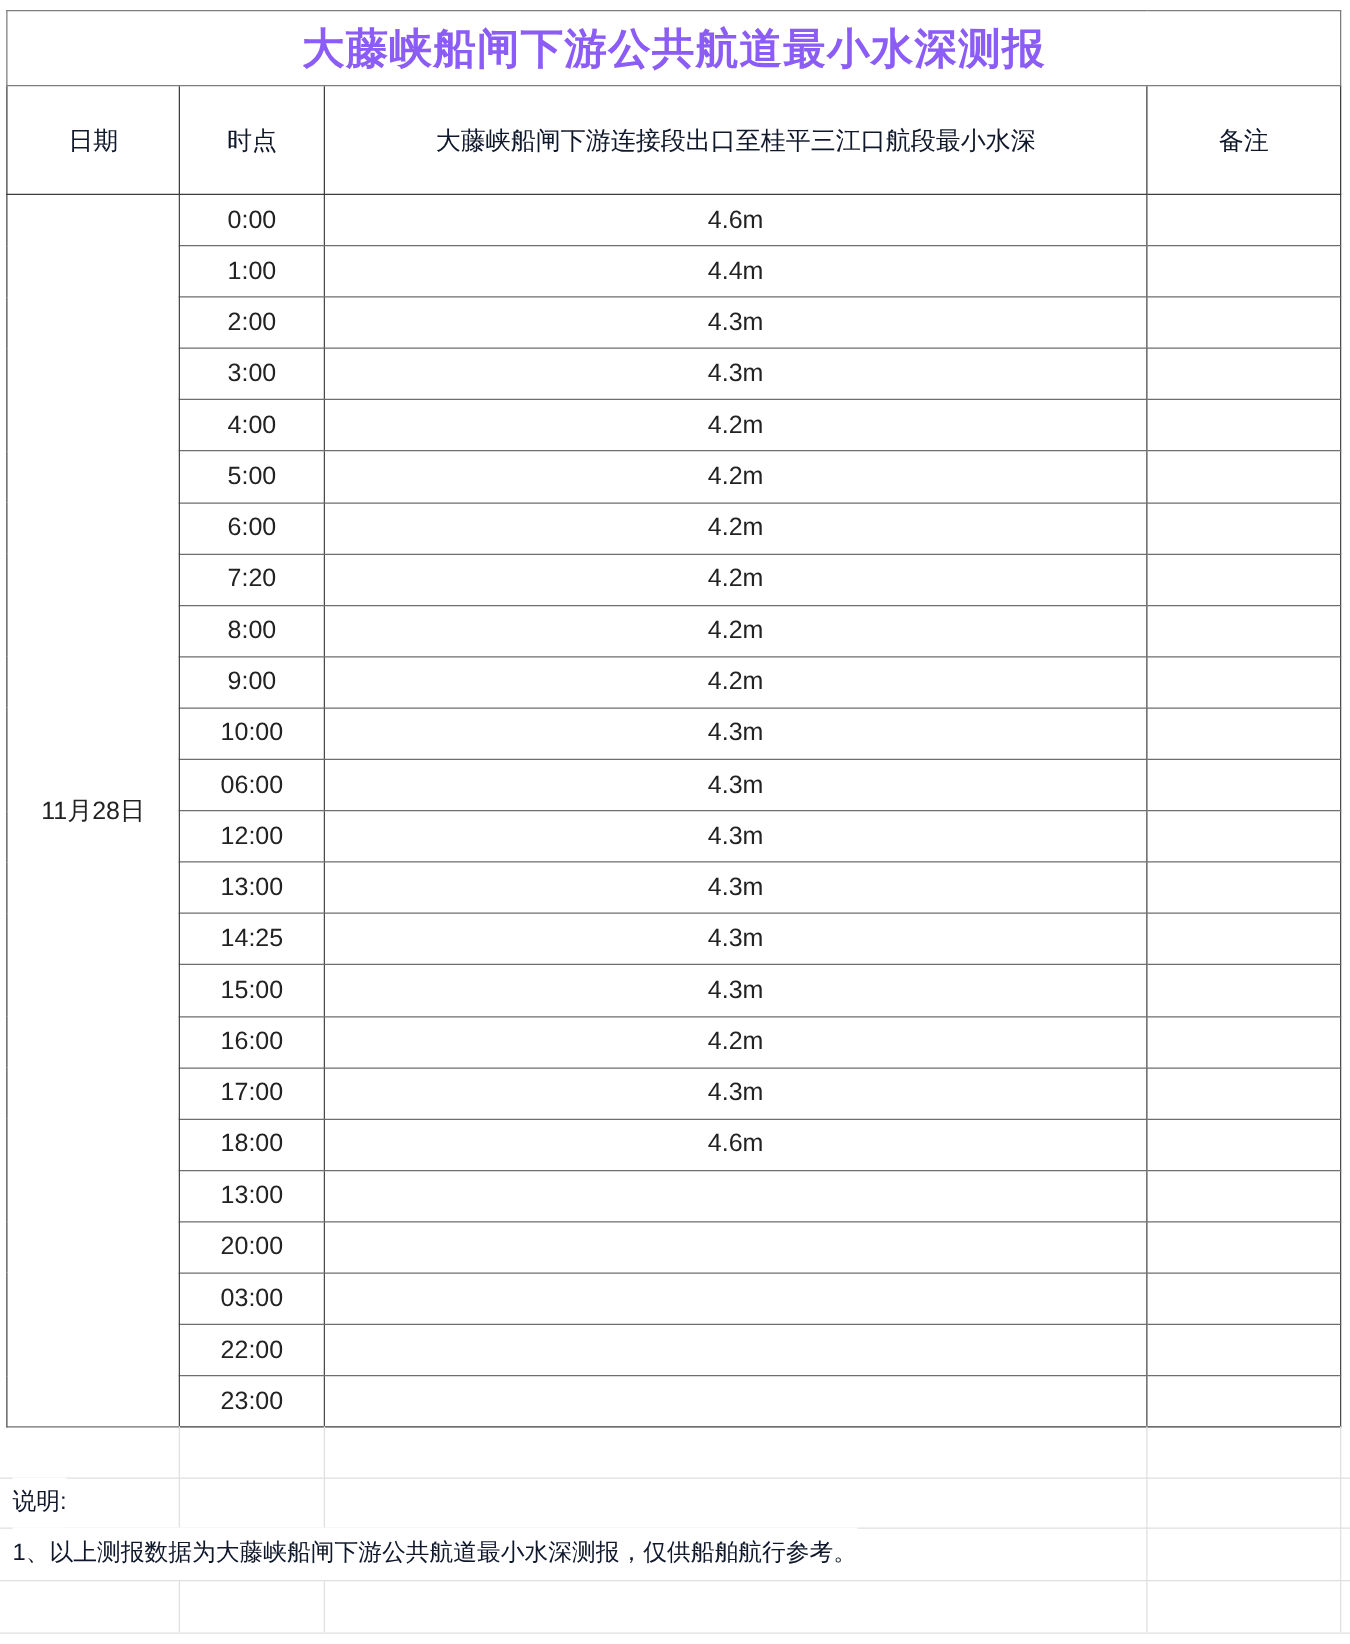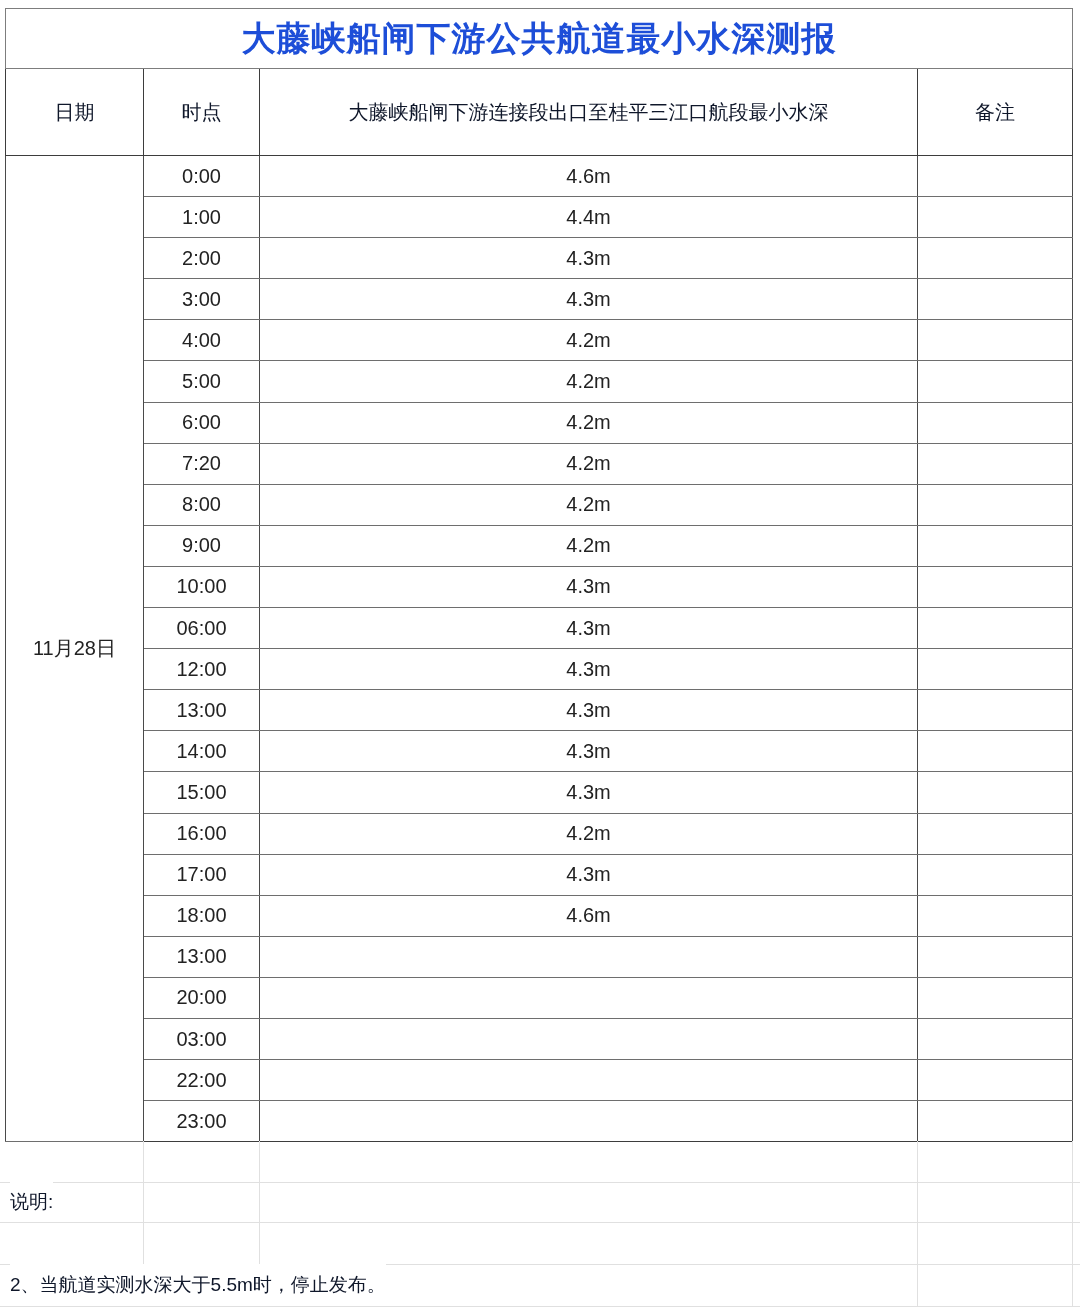--- a/index.html
+++ b/index.html
@@ -25,21 +25,21 @@
     vertical-align: middle;
     overflow: hidden;
     white-space: nowrap;
   }
   tr.title-row td {
     height: 59px;
     border: 1px solid #7d7d7d;
     font-size: 34px;
     font-weight: 600;
     letter-spacing: 1px;
-    color: #1d4ed8;
+    color: #8b5cf6;
   }
   tr.header-row th {
     height: 86px;
     border: 1px solid #3d3d3d;
     font-size: 20px;
     font-weight: 400;
     color: #0f172a;
   }
   tr.data-row { height: 41.1px; }
   tr.data-row td {
@@ -151,21 +151,21 @@
       <td>12:00</td>
       <td>4.3m</td>
       <td></td>
     </tr>
     <tr class="data-row">
       <td>13:00</td>
       <td>4.3m</td>
       <td></td>
     </tr>
     <tr class="data-row">
-      <td>14:00</td>
+      <td>14:25</td>
       <td>4.3m</td>
       <td></td>
     </tr>
     <tr class="data-row">
       <td>15:00</td>
       <td>4.3m</td>
       <td></td>
     </tr>
     <tr class="data-row">
       <td>16:00</td>
@@ -213,15 +213,15 @@
   <div class="grid-line v" style="left:143px"></div>
   <div class="grid-line v" style="left:259px"></div>
   <div class="grid-line v" style="left:917px"></div>
   <div class="grid-line v" style="left:1072px"></div>
   <div class="grid-line h" style="top:1182px"></div>
   <div class="grid-line h" style="top:1222px"></div>
   <div class="grid-line h" style="top:1264px"></div>
   <div class="grid-line h" style="top:1306px"></div>
 
   <div class="note-text" style="top:1182px; line-height:40px; background:#ffffff;">说明:</div>
-  <div class="note-text" style="top:1264px; line-height:42px; background:#ffffff;">2、当航道实测水深大于5.5m时，停止发布。</div>
+  <div class="note-text" style="top:1222px; line-height:42px; background:#ffffff;">1、以上测报数据为大藤峡船闸下游公共航道最小水深测报，仅供船舶航行参考。</div>
 
 </div>
 
 </body></html>

